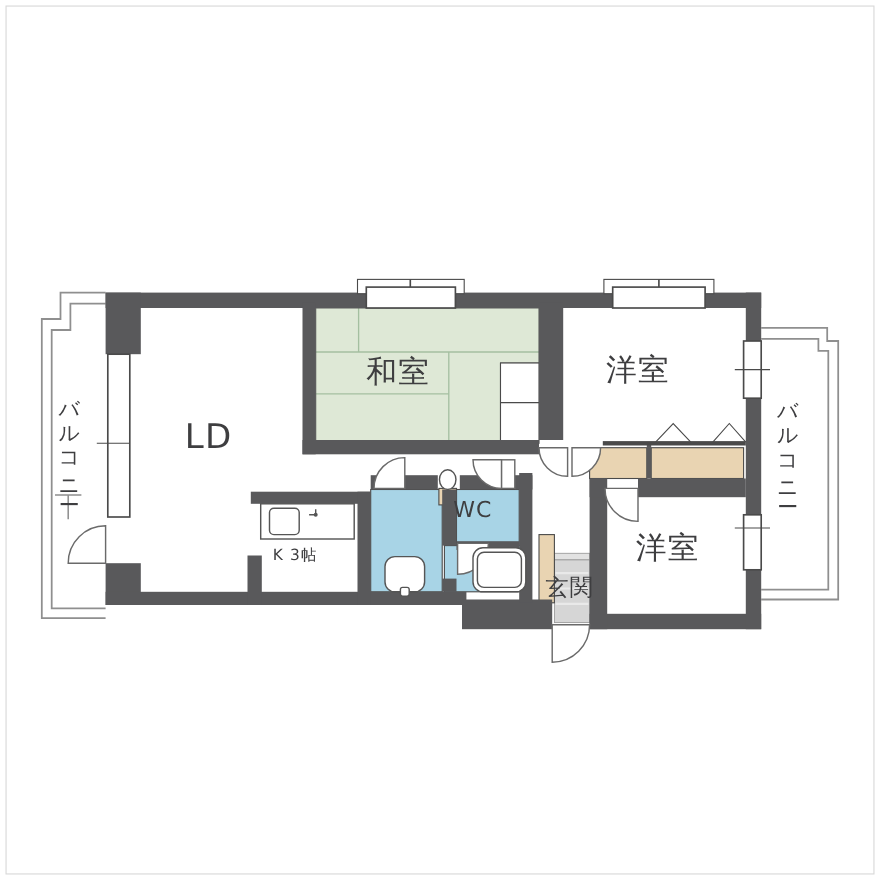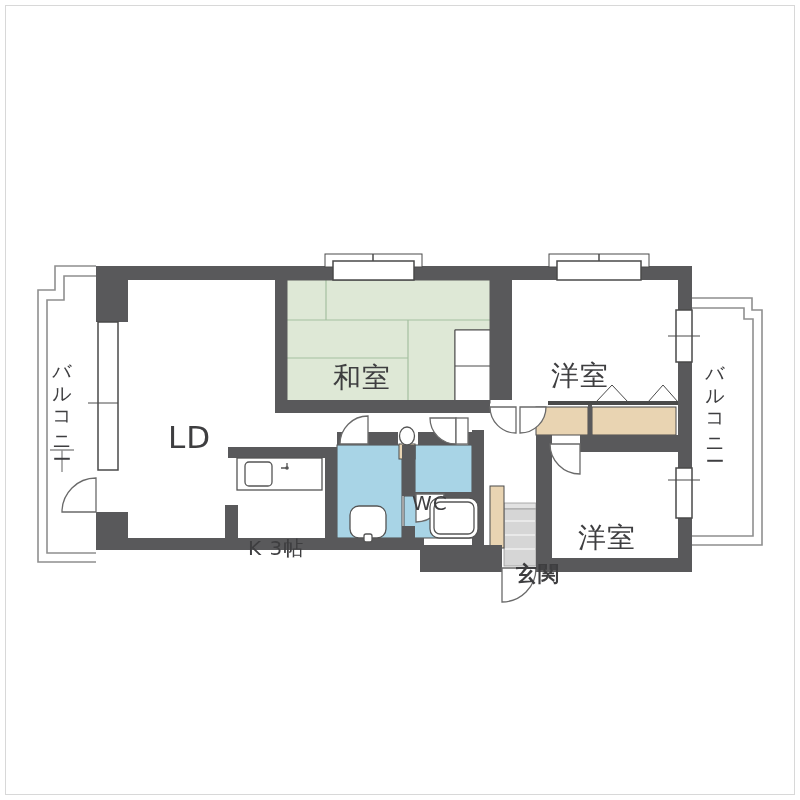--- a/index.html
+++ b/index.html
@@ -1,21 +1,21 @@
 <!DOCTYPE html>
 <html><head>
 <meta charset="utf-8">
 <style>
   html,body{margin:0;padding:0;background:#ffffff;}
   #stage{position:relative;width:800px;height:800px;background:#ffffff;overflow:hidden;
          font-family:"DejaVu Sans","Liberation Sans",sans-serif;}
   .frame{position:absolute;inset:5px;border:1px solid #d8d8d8;pointer-events:none;}
   svg{position:absolute;left:0;top:0;}
   .lbl{position:absolute;color:#3e3e40;white-space:nowrap;line-height:1;}
-  .lbl-h{letter-spacing:1px;margin-top:40px;}
+  .lbl-h{letter-spacing:1px;}
   .lbl-v{writing-mode:vertical-rl;text-orientation:upright;letter-spacing:3px;}
 </style>
 </head>
 <body>
 
 <div id="stage">
   <svg width="800" height="800" viewBox="0 0 800 800">
 
     <g fill="none" stroke="#8f8f8f" stroke-width="1.6">
       <path d="M96,266 L55,266 L55,290 L38,290 L38,562 L96,562"></path>
@@ -161,24 +161,24 @@
   </svg>
 
   <div class="lbl lbl-h" style="left:168px;top:382px;font-size:31px;">LD</div>
 
   <div class="lbl lbl-h" style="left:333px;top:324px;font-size:28px;">和室</div>
 
   <div class="lbl lbl-h" style="left:551px;top:322px;font-size:28px;">洋室</div>
 
   <div class="lbl lbl-h" style="left:578px;top:484px;font-size:28px;">洋室</div>
 
-  <div class="lbl lbl-h" style="left:248px;top:498px;font-size:20px;text-align:right;">K 3帖</div>
+  <div class="lbl lbl-h" style="left:248px;top:498px;font-size:14px;text-align:right;">K 3帖</div>
 
   <div class="lbl lbl-h" style="left:412px;top:453px;font-size:20px;">WC</div>
 
-  <div class="lbl lbl-h" style="left:516px;top:524px;font-size:21px;font-weight:bold;">玄関</div>
+  <div class="lbl lbl-h" style="left:496px;top:524px;font-size:21px;">玄関</div>
 
   <div class="lbl lbl-v" style="left:53px;top:350px;font-size:19px;">バルコニー</div>
 
   <div class="lbl lbl-v" style="left:706px;top:352px;font-size:19px;">バルコニー</div>
 
   <div class="frame"></div>
 </div>
 
 </body></html>

